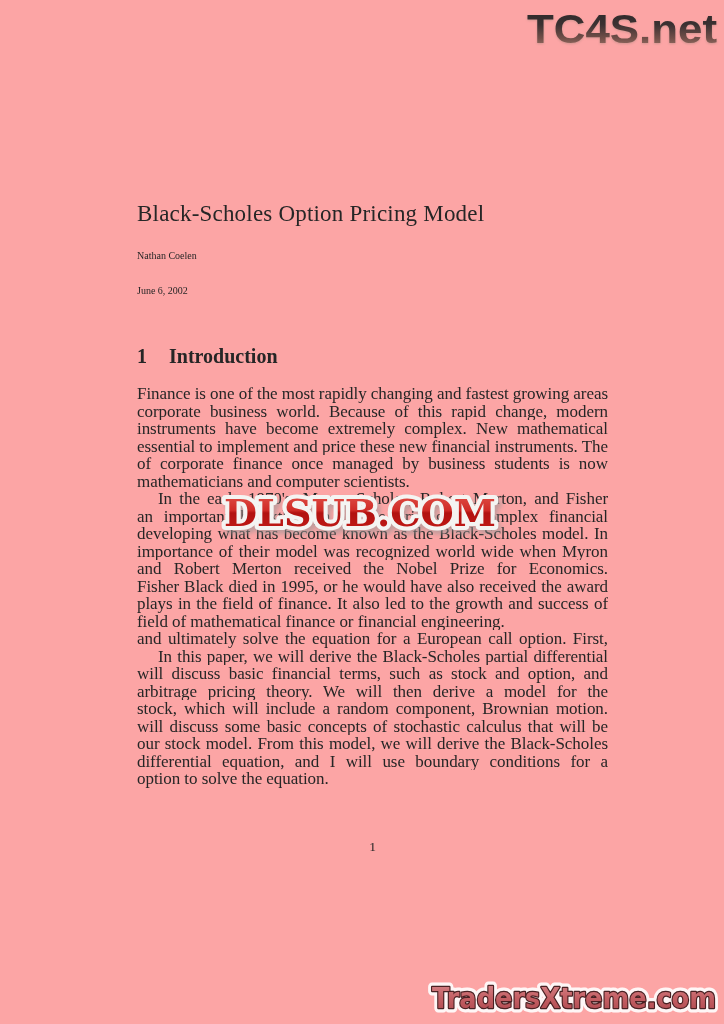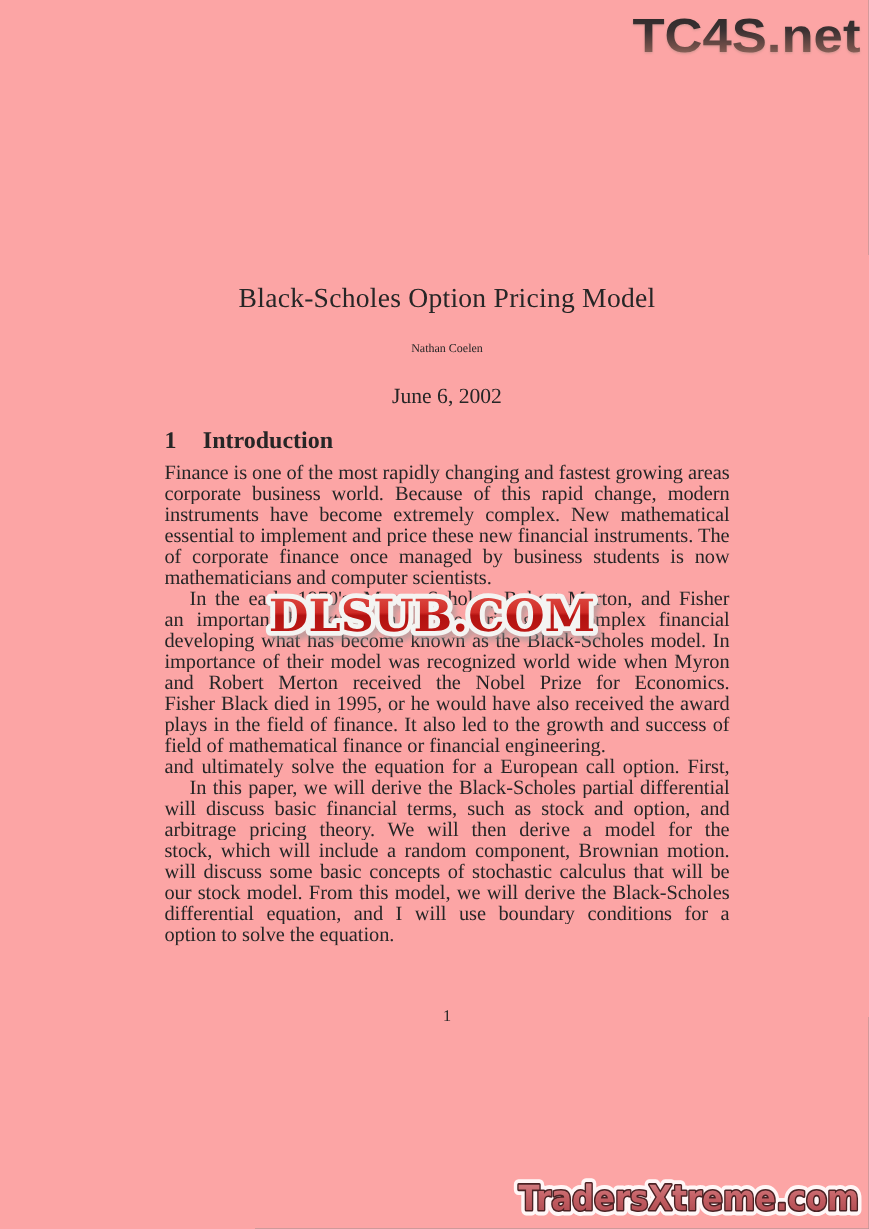--- a/index.html
+++ b/index.html
@@ -15,29 +15,29 @@
 
   
   .tc4s {
     position: absolute;
     top: 3px;
     right: 2px;
     filter: drop-shadow(0 1px 1px rgba(160,130,120,0.45));
   }
 
   
-  .front { position: absolute; left: 137px; width: 471px; text-align: center; margin-top: 35px; }
+  .front { position: absolute; left: 137px; width: 471px; text-align: left; }
   .paper-title    { top: 201px; font-size: 23px; letter-spacing: 0.2px; }
   .paper-author   { top: 250px; font-size: 10px; }
-  .paper-date     { top: 285px; font-size: 18px; }
+  .paper-date     { top: 285px; font-size: 10px; }
 
   
   .section-heading {
     position: absolute;
-    left: 137px; top: 356px;
+    left: 137px; top: 345px;
     width: 471px;
     font-size: 20px;
     font-weight: bold;
   }
   .section-heading .num { display: inline-block; margin-right: 22px; }
 
   
   .body-text {
     position: absolute;
     left: 137px; top: 385px;

